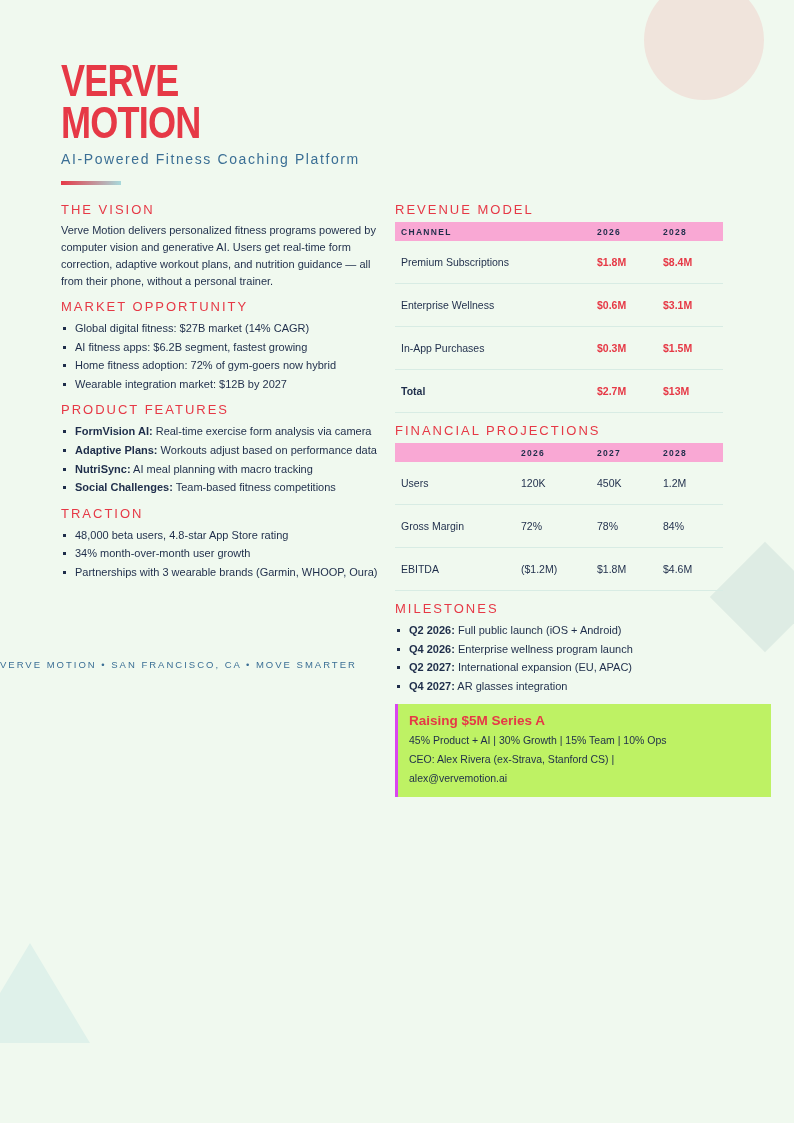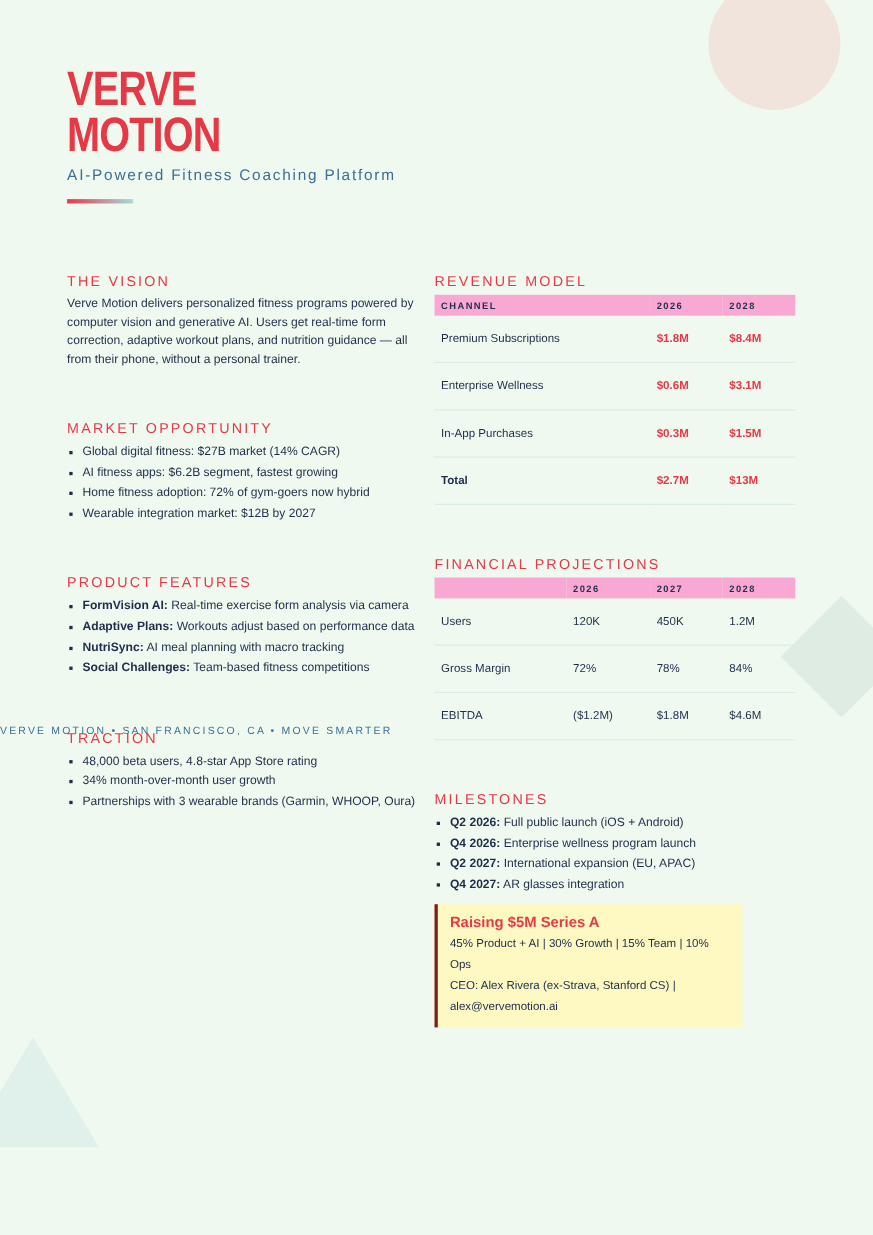--- a/index.html
+++ b/index.html
@@ -54,21 +54,20 @@
       background: linear-gradient(90deg, #e63946, #a8dadc);
     }
     .col-left { position: absolute; left: 61px; top: 202px; width: 330px; }
     .col-right { position: absolute; left: 395px; top: 202px; width: 328px; }
     .section-title {
       font-size: 13px;
       letter-spacing: 2px;
       color: #e63946;
       margin-bottom: 5px;
       text-transform: uppercase;
-      margin-top: 46px;
     }
     .para {
       font-size: 11px;
       line-height: 17px;
       color: #1e2d4a;
       margin-bottom: 9px;
     }
     ul.bullets { list-style: none; margin-bottom: 9px; }
     ul.bullets li {
       font-size: 11px;
@@ -93,24 +92,24 @@
     }
     table.data td {
       padding: 15px 6px; height: 22px;
       border-bottom: 1px solid #d8ece4;
       color: #1e2d4a;
     }
     table.data td.money { color: #e63946; font-weight: 700; }
     table.data td.bold { font-weight: 700; }
     .raise-box {
       margin-top: 6px;
-      background: #fef9c3;
-      border-left: 3px solid #7f1d1d;
+      background: #bef264;
+      border-left: 3px solid #d946ef;
       padding: 9px 10px 9px 11px;
-      width: 280px;
+      width: 376px;
       position: relative; z-index: 2;
     }
     .raise-title { font-size: 13.5px; font-weight: 700; color: #e63946; margin-bottom: 3px; }
     .raise-line { font-size: 10.5px; line-height: 19px; color: #1e2d4a; }
     .footer {
       position: absolute; left: 0; top: 659px; width: 648px;
       font-size: 9.5px; letter-spacing: 2px; color: #3b6f95;
     }
   </style>
 </head>

